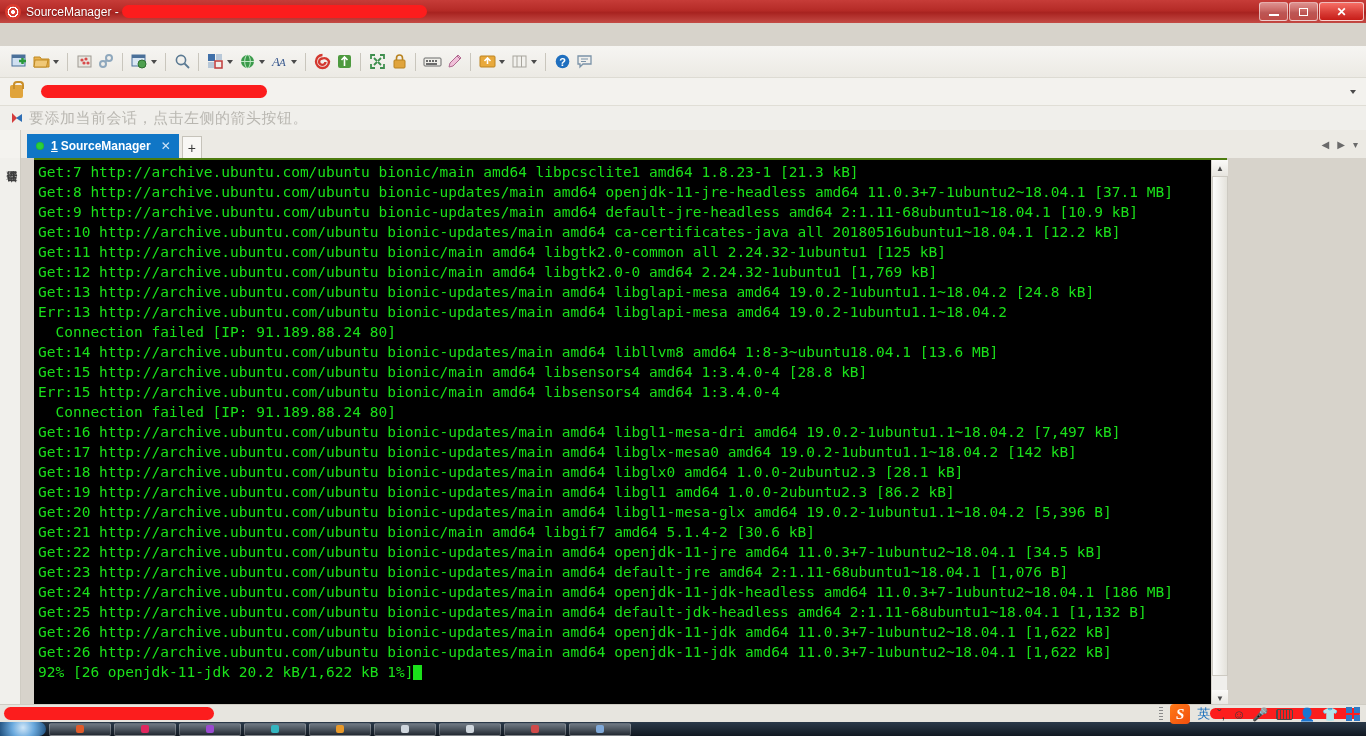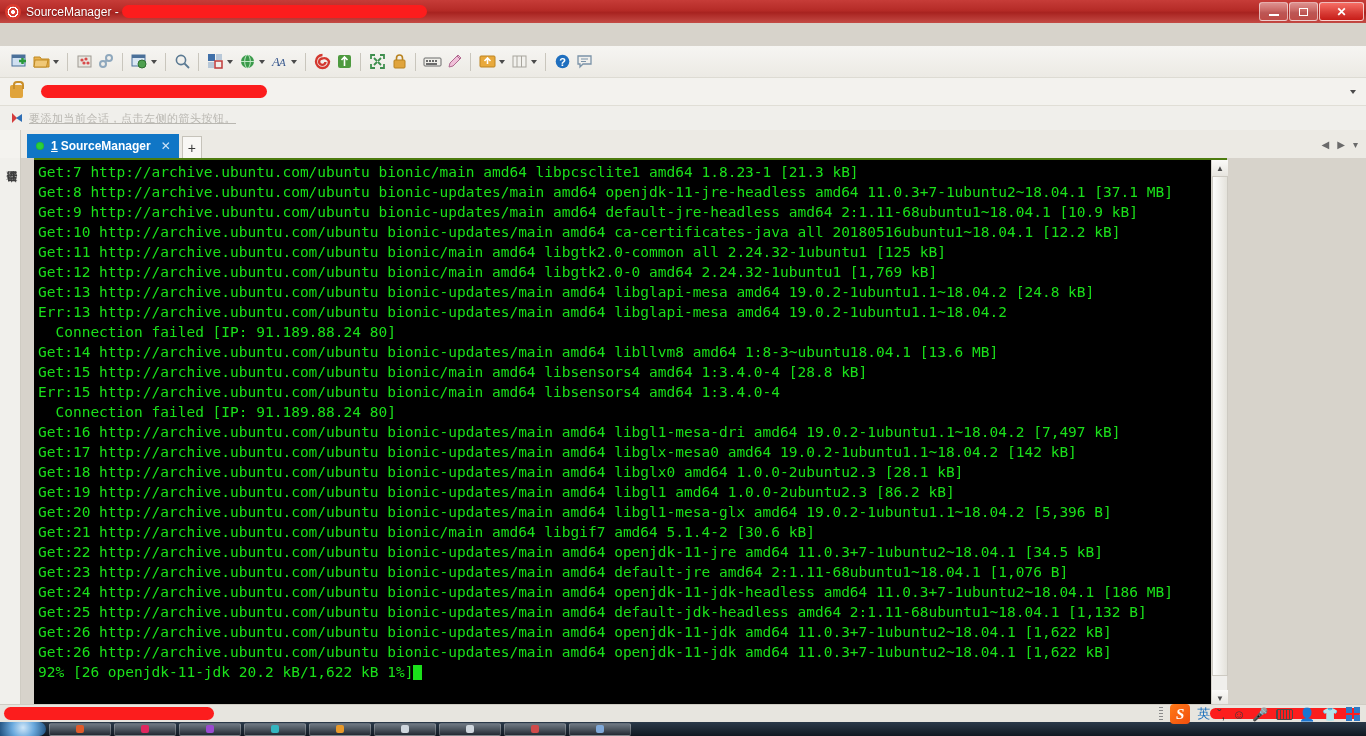--- a/index.html
+++ b/index.html
@@ -91,21 +91,21 @@
   .notify-caret { margin-left: auto; margin-right: 10px; }
 
   
   .hintbar {
     position: absolute; top: 106px; left: 0; width: 1366px; height: 24px;
     background: #f0efeb; display: flex; align-items: center; padding-left: 12px;
   }
   .flagico { width: 11px; height: 11px; margin-right: 6px; position: relative; }
   .flagico::before { content:''; position:absolute; left:0; top:0; border-left:5px solid #d43c3c; border-top:5px solid transparent; border-bottom:5px solid transparent;}
   .flagico::after  { content:''; position:absolute; left:4px; top:1px; border-right:6px solid #2f6fb5; border-top:4px solid transparent; border-bottom:4px solid transparent;}
-  .hinttext { font-size: 11px; color: #b9b7b1; letter-spacing: .5px; text-decoration: underline; }
+  .hinttext { font-size: 15px; color: #b9b7b1; letter-spacing: .5px; }
 
   
   .tabstrip {
     position: absolute; top: 130px; left: 0; width: 1366px; height: 28px;
     background: #eceae4; display: flex; align-items: flex-end;
   }
   .sidetab {
     width: 21px; height: 28px; background:#f4f3ef; border-right:1px solid #cfccc3;
     display:flex; align-items:center; justify-content:center;
   }

